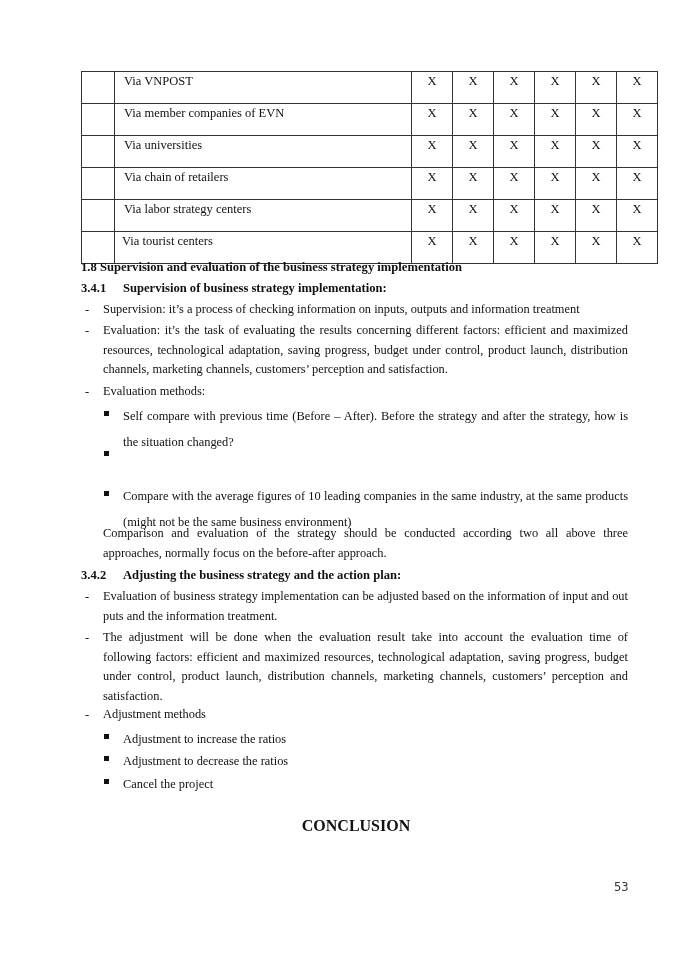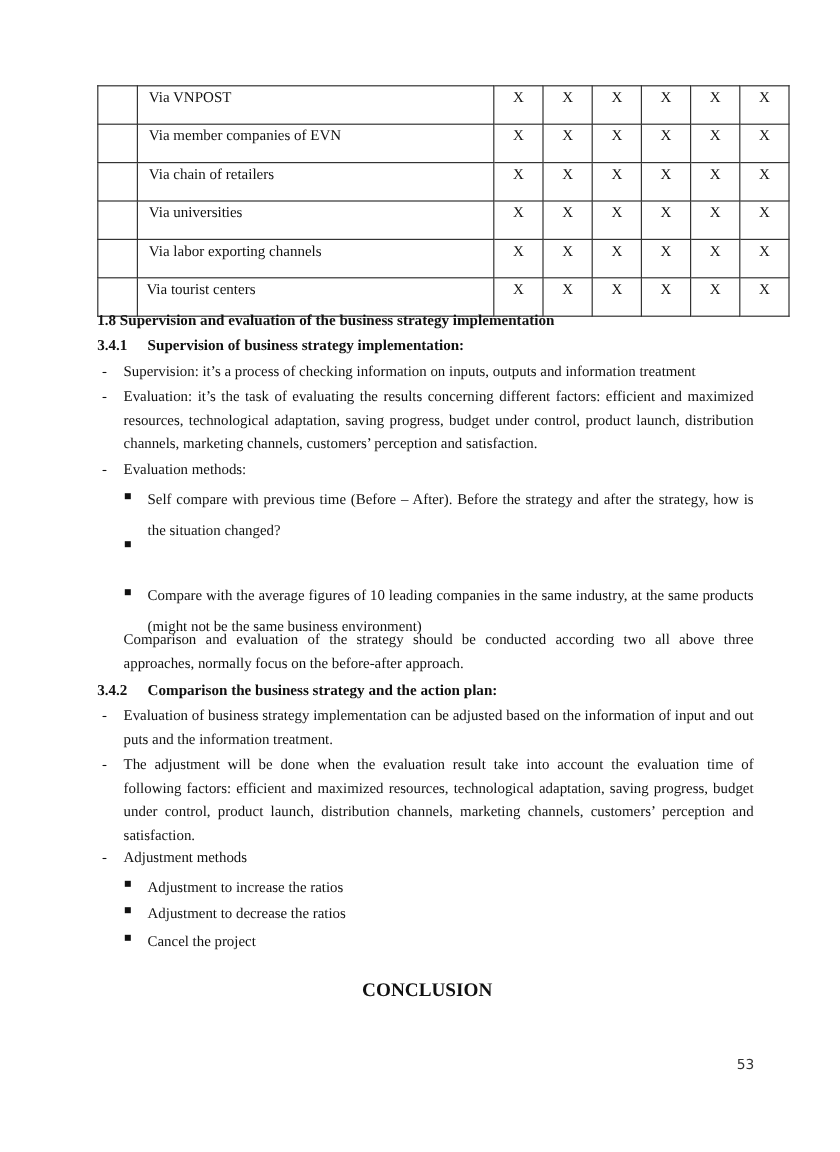--- a/index.html
+++ b/index.html
@@ -51,41 +51,41 @@
           <td class="c1">Via member companies of EVN</td>
           <td class="cx">X</td>
           <td class="cx">X</td>
           <td class="cx">X</td>
           <td class="cx">X</td>
           <td class="cx">X</td>
           <td class="cx">X</td>
         </tr>
         <tr>
           <td class="c0"></td>
+          <td class="c1">Via universities</td>
+          <td class="cx">X</td>
+          <td class="cx">X</td>
+          <td class="cx">X</td>
+          <td class="cx">X</td>
+          <td class="cx">X</td>
+          <td class="cx">X</td>
+        </tr>
+        <tr>
+          <td class="c0"></td>
           <td class="c1">Via chain of retailers</td>
           <td class="cx">X</td>
           <td class="cx">X</td>
           <td class="cx">X</td>
           <td class="cx">X</td>
           <td class="cx">X</td>
           <td class="cx">X</td>
         </tr>
         <tr>
           <td class="c0"></td>
-          <td class="c1">Via universities</td>
-          <td class="cx">X</td>
-          <td class="cx">X</td>
-          <td class="cx">X</td>
-          <td class="cx">X</td>
-          <td class="cx">X</td>
-          <td class="cx">X</td>
-        </tr>
-        <tr>
-          <td class="c0"></td>
-          <td class="c1">Via labor exporting  channels</td>
+          <td class="c1">Via labor strategy  centers</td>
           <td class="cx">X</td>
           <td class="cx">X</td>
           <td class="cx">X</td>
           <td class="cx">X</td>
           <td class="cx">X</td>
           <td class="cx">X</td>
         </tr>
         <tr class="last">
           <td class="c0"></td>
           <td class="c1">Via tourist centers</td>
@@ -117,21 +117,21 @@
   <div class="subpara" style="top:403px;">Self compare with previous time (Before – After). Before the strategy and after the strategy, how is the situation changed?</div>
 
   <span class="bul" style="top:451px;"></span>
 
   <span class="bul" style="top:491px;"></span>
   <div class="subpara" style="top:483px;"> Compare with the average figures of 10 leading companies in the same industry, at the same products (might not be the same business environment)</div>
 
   <div class="para" style="top:524px;">Comparison and evaluation of the strategy should be conducted according two all above three approaches, normally  focus on the before-after approach.</div>
 
   <div class="txt h" style="left:81px; top:566px;text-align:right;">3.4.2</div>
-  <div class="txt h" style="left:123px; top:566px;">Comparison the business strategy and the action plan:</div>
+  <div class="txt h" style="left:123px; top:566px;">Adjusting the business strategy and the action plan:</div>
 
   <span class="dash" style="top:587px;">-</span>
   <div class="para" style="top:587px;">Evaluation  of business  strategy implementation  can be adjusted  based on the information  of input  and out puts and the information  treatment.</div>
 
   <span class="dash" style="top:628px;">-</span>
   <div class="para" style="top:628px;">The adjustment will be done when the evaluation result take into account the evaluation time  of following  factors: efficient and maximized  resources, technological  adaptation,  saving progress, budget under control,  product launch,  distribution  channels,  marketing  channels,  customers’  perception  and satisfaction.</div>
 
   <span class="dash" style="top:705px;">-</span>
   <div class="para" style="top:705px;">Adjustment methods</div>
 

